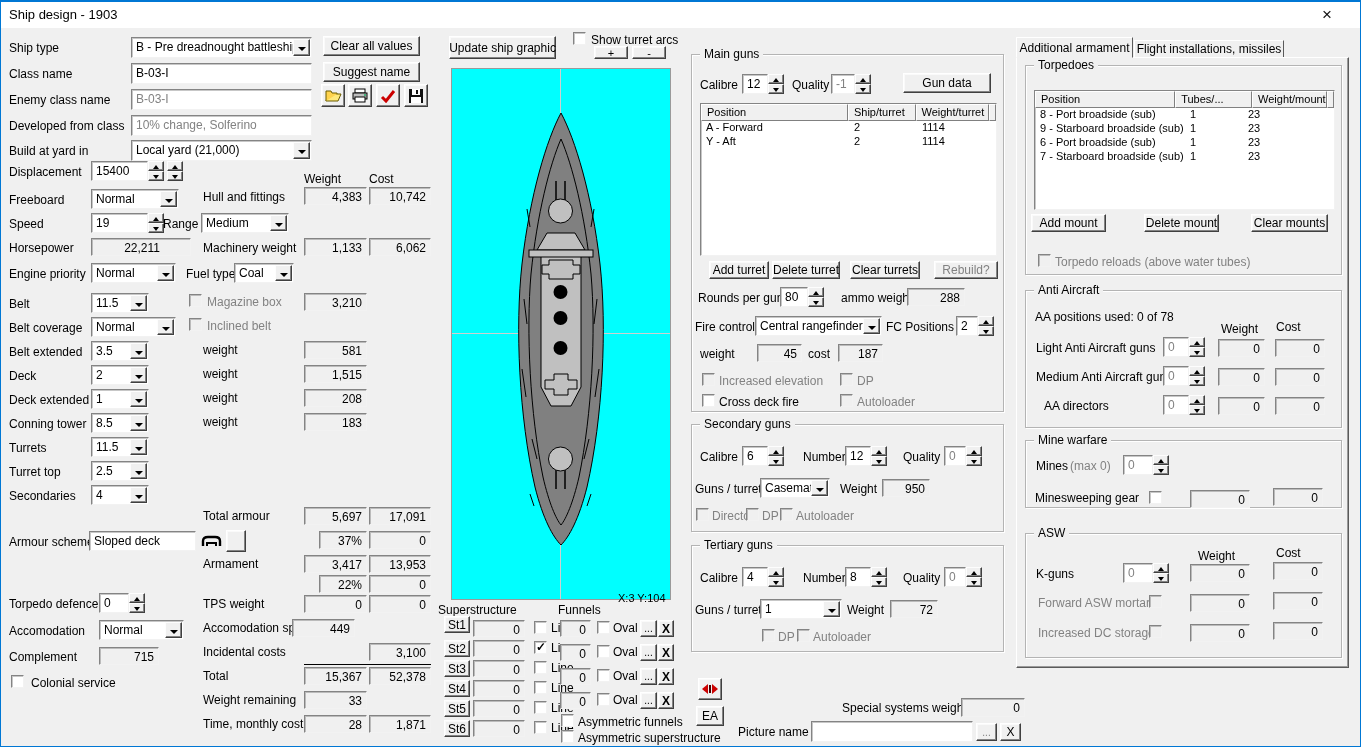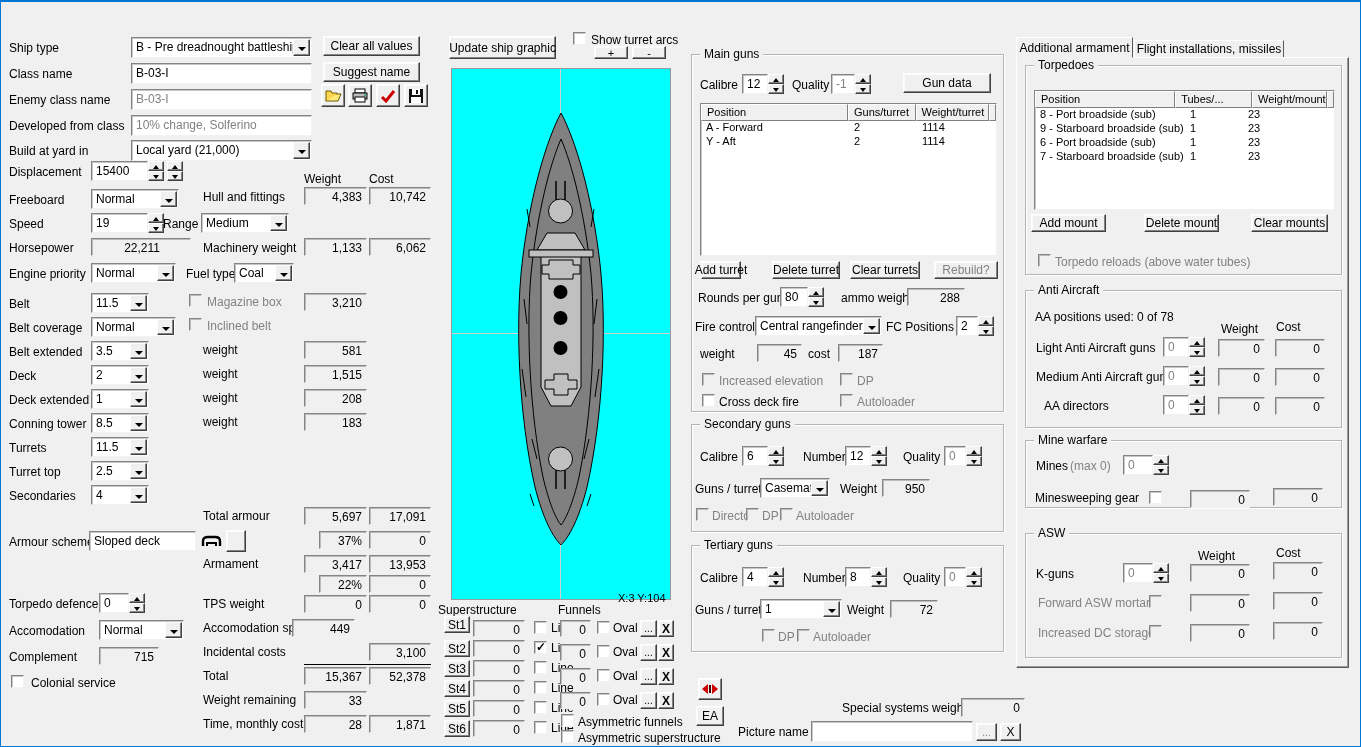--- a/index.html
+++ b/index.html
@@ -35,20 +35,24 @@
 .sep{height:1px;background:#000}
 .titlebar{position:absolute;left:0;top:0;width:100%;height:26px;background:#fff}
 .title{position:absolute;left:8px;top:5px;font-size:13px}
 .close{position:absolute;right:28px;top:3px;font-size:17px;color:#111}
 </style>
 </head>
 <body>
 
 <div id="win">
 
+  <div class="titlebar">
+    <span class="title">Ship design - 1903</span>
+    <span class="close">×</span>
+  </div>
 
   <span class="a lbl" style="left:8px;top:39px">Ship type</span>
   <div class="a fld combo" style="left:130px;top:35px;width:181px;height:21px">
       <span class="cv">B - Pre dreadnought battleship</span>
       <span class="ca"></span>
     </div>
   <span class="a lbl" style="left:8px;top:65px">Class name</span>
   <div class="a fld txt" style="left:130px;top:61px;width:181px;height:21px">B-03-I</div>
   <span class="a lbl" style="left:8px;top:91px">Enemy class name</span>
   <div class="a fld txt g" style="left:130px;top:87px;width:181px;height:21px">B-03-I</div>
@@ -344,36 +348,36 @@
     <span class="a lbl" style="left:100px;top:23px">Quality</span>
     <div class="a fld txt g" style="left:139px;top:19px;width:24px;height:20px">-1</div>
     <div class="a spin" style="left:163px;top:19px">
         <span class="u"></span>
         <span class="d"></span>
       </div>
     <div class="a btn" style="left:211px;top:18px;width:88px;height:20px">Gun data</div>
     <div class="a lv" style="left:8px;top:48px;width:297px;height:153px">
       <div class="lvh">
         <span class="hc" style="width:148px">Position</span>
-        <span class="hc" style="width:68px">Guns/turret</span>
+        <span class="hc" style="width:68px">Ship/turret</span>
         <span class="hc" style="width:74px">Weight/turret</span>
         <span class="hc" style="flex:1"></span>
       </div>
       <div class="lvr">
         <span class="lc" style="width:148px">A - Forward</span>
         <span class="lc" style="width:68px">2</span>
         <span class="lc" style="width:74px">1114</span>
       </div>
       <div class="lvr">
         <span class="lc" style="width:148px">Y - Aft</span>
         <span class="lc" style="width:68px">2</span>
         <span class="lc" style="width:74px">1114</span>
       </div>
     </div>
-    <div class="a btn" style="left:9px;top:206px;width:40px;height:18px">Add turret</div>
+    <div class="a btn" style="left:17px;top:206px;width:60px;height:18px">Add turret</div>
     <div class="a btn" style="left:80px;top:206px;width:68px;height:18px">Delete turret</div>
     <div class="a btn" style="left:158px;top:206px;width:70px;height:18px">Clear turrets</div>
     <div class="a btn g" style="left:242px;top:206px;width:64px;height:18px">Rebuild?</div>
     <span class="a lbl" style="left:6px;top:236px">Rounds per gun</span>
     <div class="a fld txt" style="left:88px;top:232px;width:28px;height:20px">80</div>
     <div class="a spin" style="left:116px;top:232px">
         <span class="u"></span>
         <span class="d"></span>
       </div>
     <span class="a lbl" style="left:149px;top:236px">ammo weight</span>

